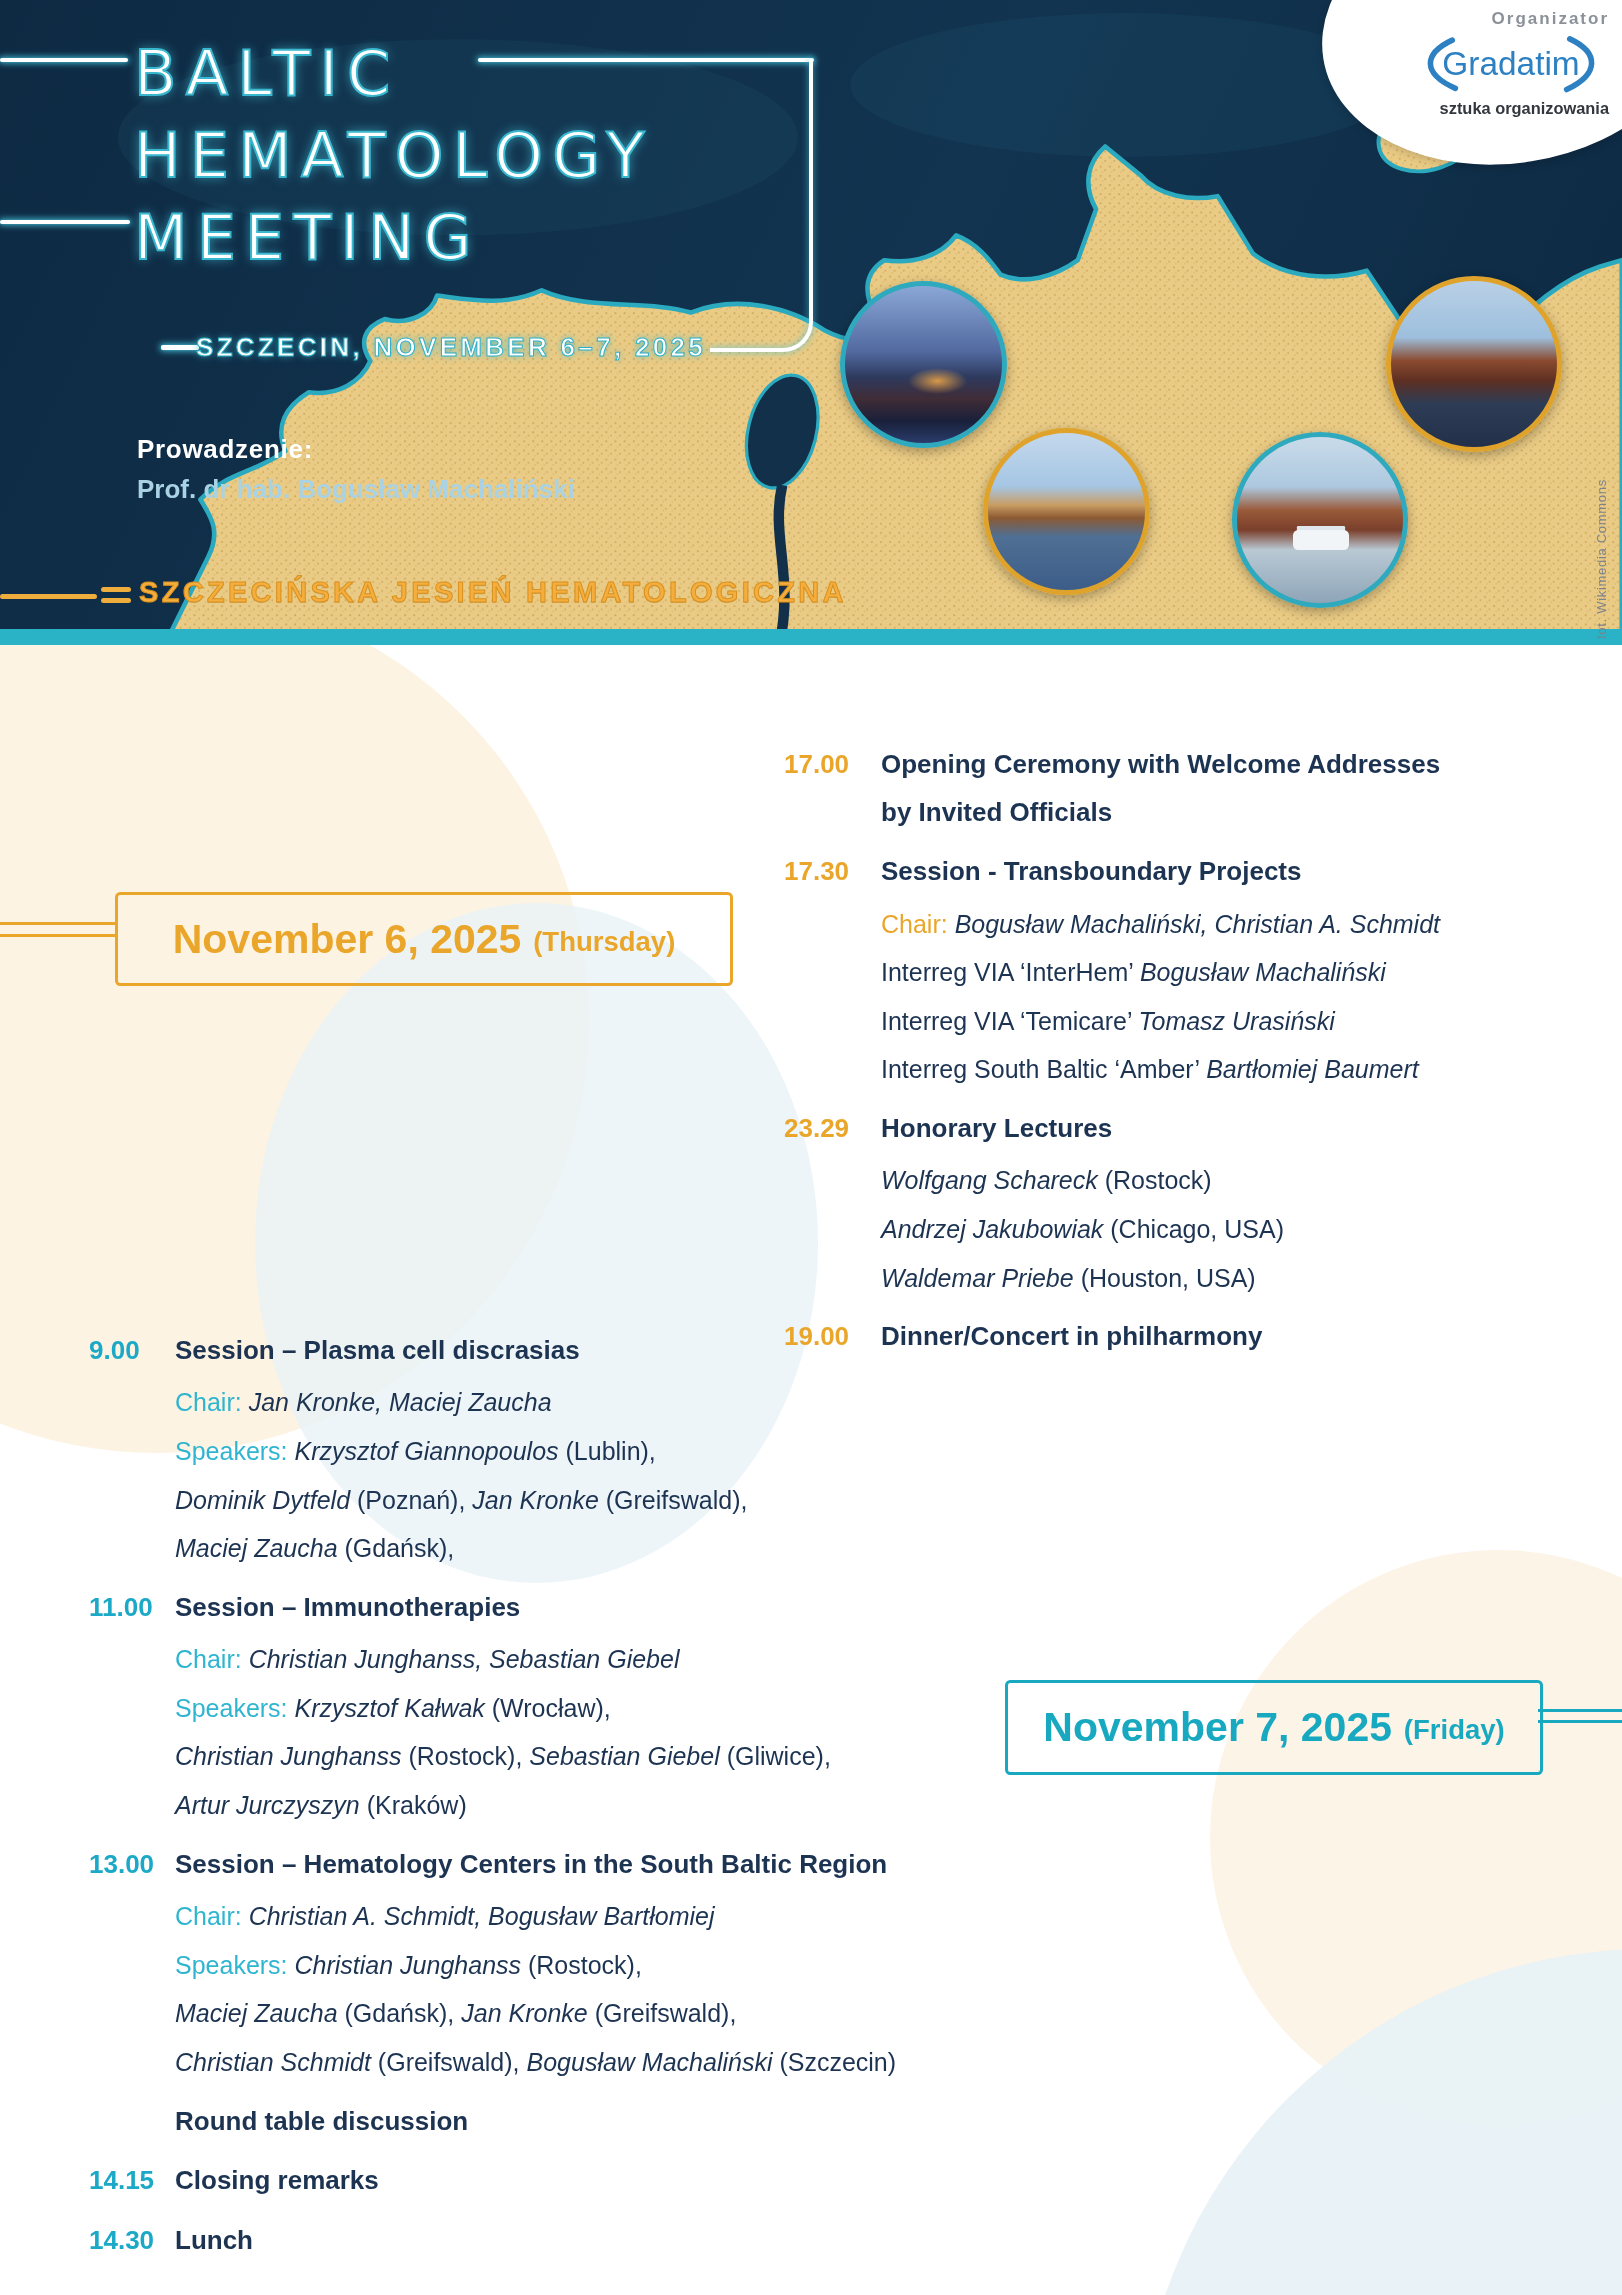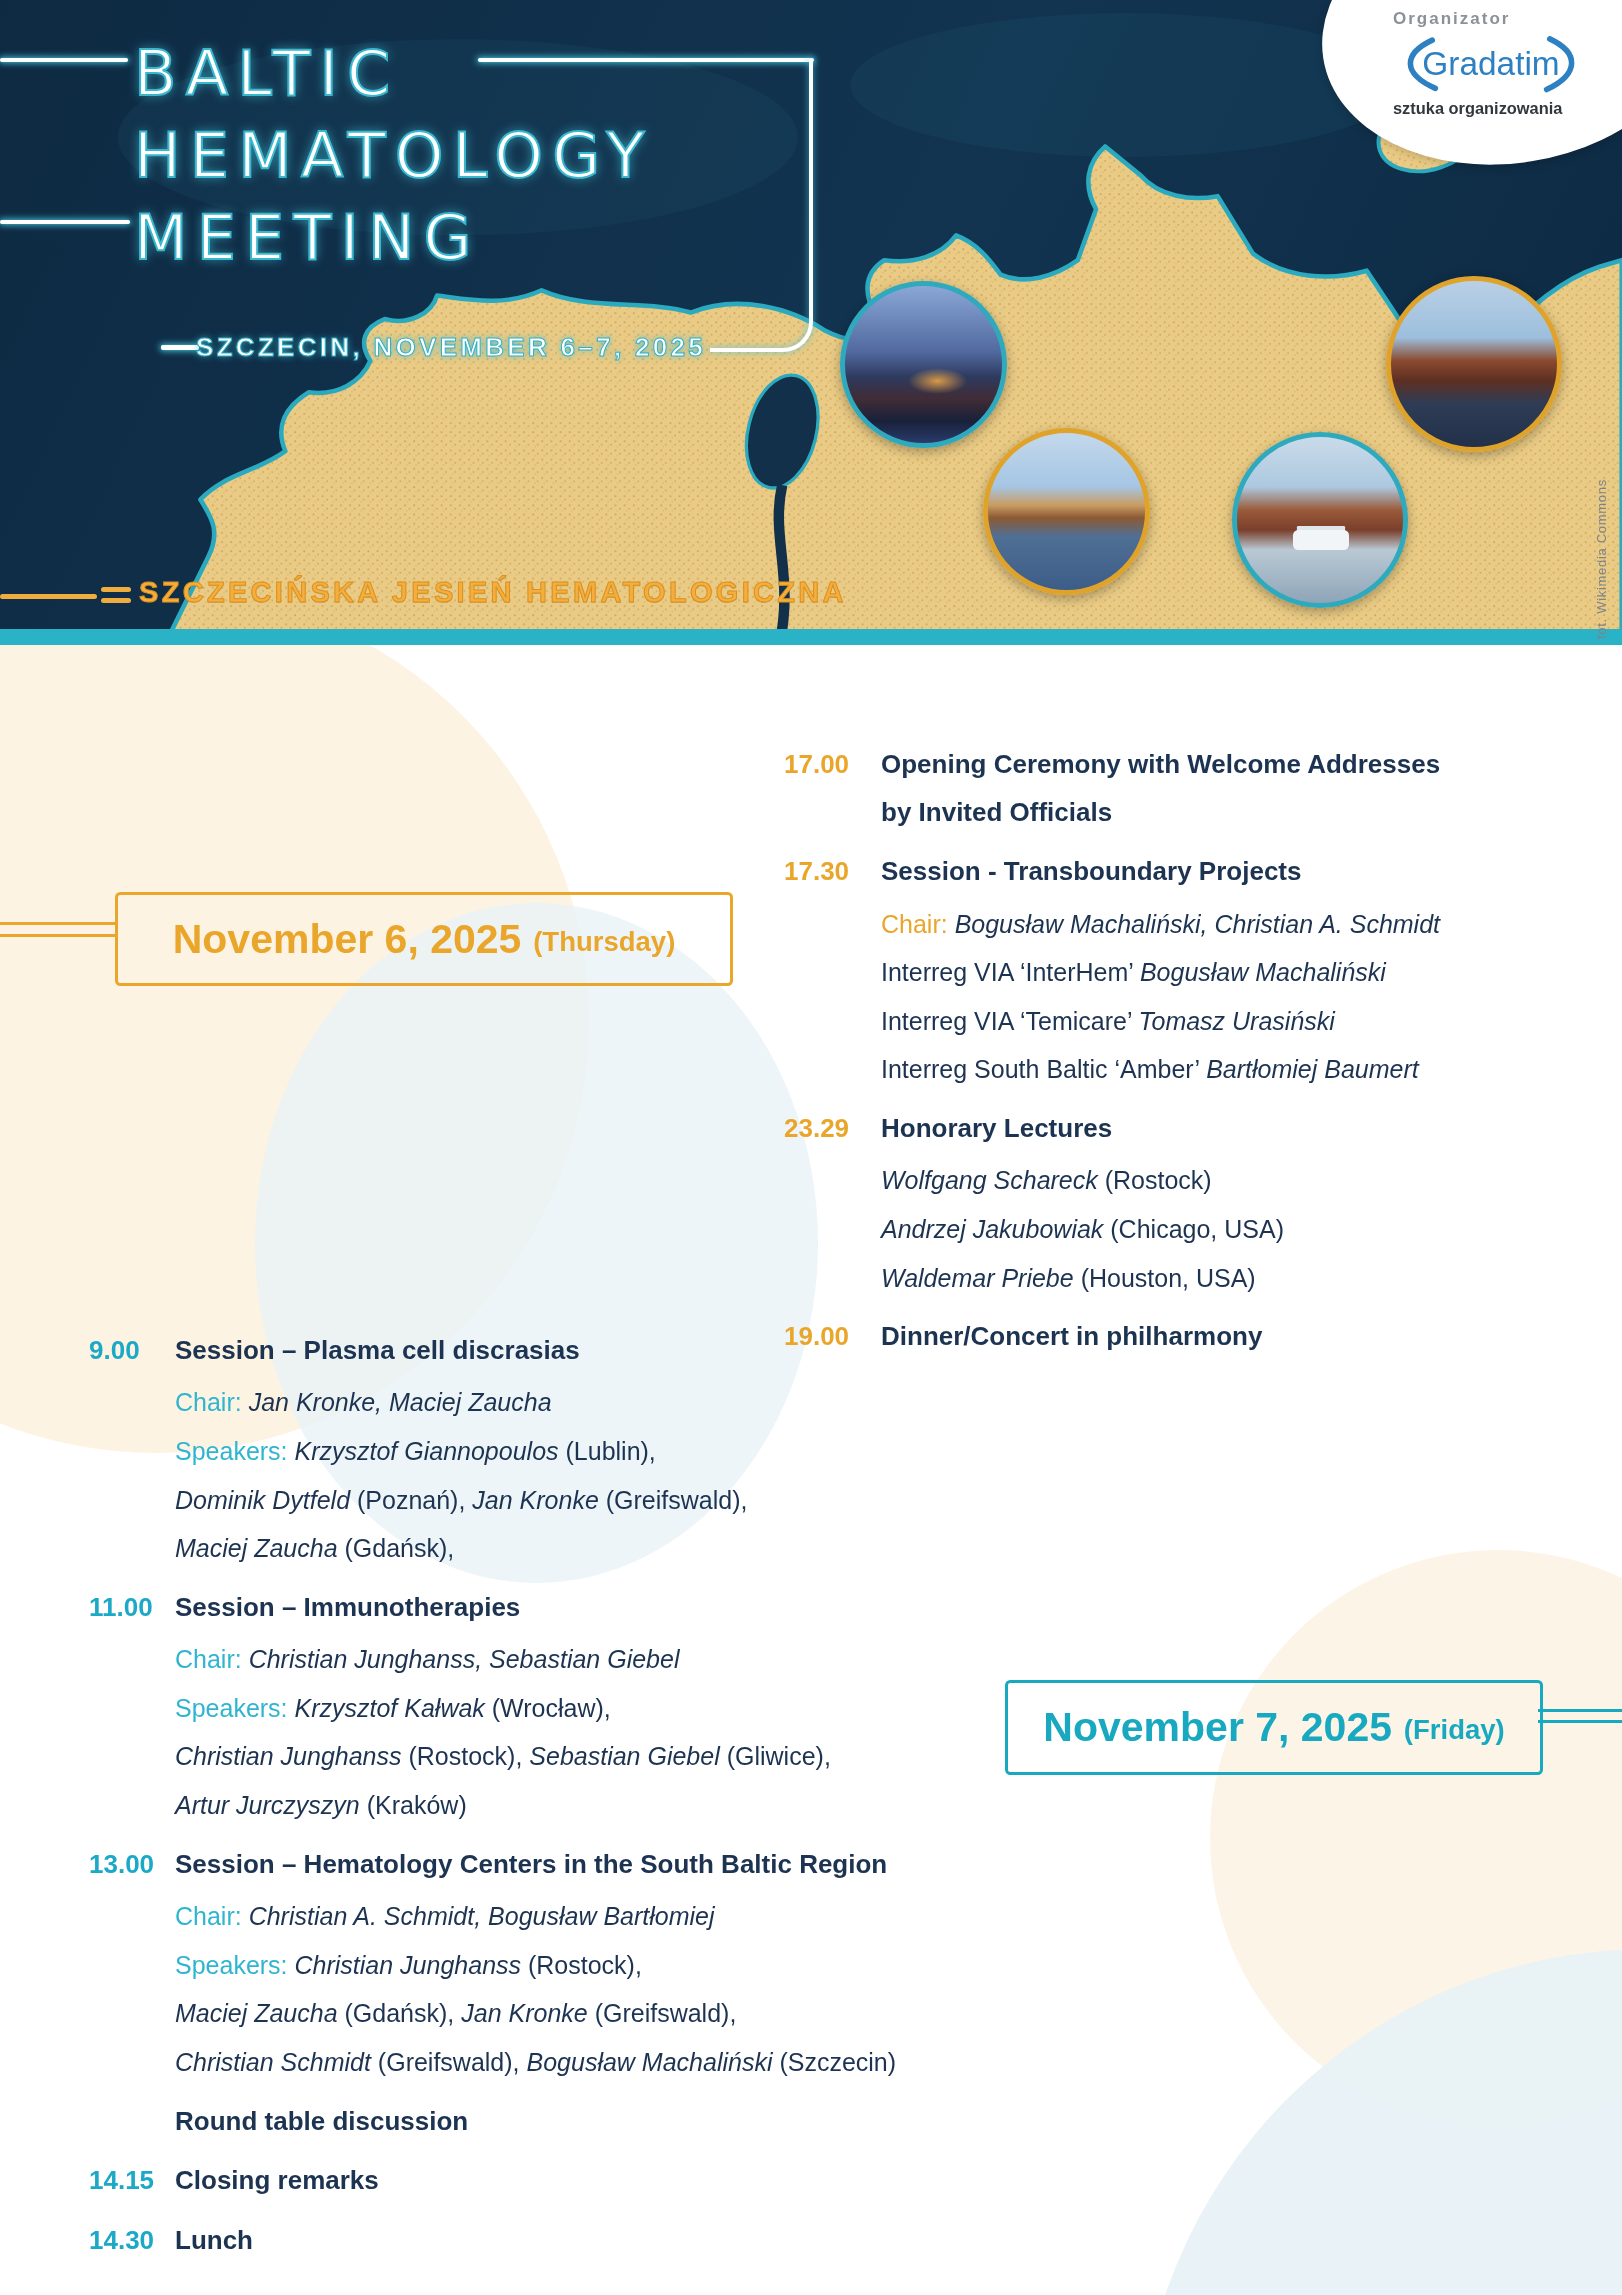--- a/index.html
+++ b/index.html
@@ -36,21 +36,21 @@
   .lead-name{font-size:26px;font-weight:700;color:#a9d3e4;margin-top:9.2px;}
 
   .stripline{position:absolute;left:0;top:594px;width:97px;height:5.2px;background:#eead3c;border-radius:2.6px;}
   .stripbar{position:absolute;width:30px;height:4.6px;background:#eead3c;border-radius:2.6px;left:101px;}
   .striptext{position:absolute;left:139px;top:576px;font-size:29px;font-weight:700;letter-spacing:3.3px;
              color:#f5ad3d;-webkit-text-stroke:1px #d9921f;text-shadow:0 1.3px 0 rgba(120,70,10,.25);}
 
   
   .oblob{position:absolute;left:1321px;top:-105px;width:379px;height:268px;background:#fff;
          border-radius:50%;transform:rotate(-9deg);box-shadow:0 2.6px 9.2px rgba(0,0,0,.18);}
-  .obox{position:absolute;left:1393px;top:9.2px;width:216px;text-align:left;}
+  .obox{position:absolute;left:1393px;top:9.2px;width:216px;text-align:right;}
   .olabel{font-size:17px;font-weight:700;color:#8b9199;letter-spacing:2px;}
   .otag{font-size:16.4px;font-weight:700;color:#32373e;margin-top:0px;}
 
   
   .photo{position:absolute;border-radius:50%;box-shadow:0 3.9px 11.8px rgba(0,0,0,.3);}
   .ph-teal{border:5.9px solid #2fa9bd;} .ph-amber{border:5.9px solid #dfa32c;}
   .ph1{left:840px;top:281px;width:157px;height:157px;
        background:linear-gradient(#8aa7d6 0%,#51699f 42%,#2e3a5e 58%,#402c36 72%,#19203a 86%,#2a3c6b 100%);}
   .ph1::after{content:"";position:absolute;left:40%;top:52%;width:59px;height:26px;border-radius:50%;
        background:radial-gradient(closest-side,rgba(245,170,70,.85),rgba(245,170,70,0));}
@@ -137,20 +137,24 @@
     <div class="neon" style="left:161px;top:345px;width:38px;height:5.2px;"></div>
     <div class="corner"></div>
 
     <div class="title">
       <div>BALTIC</div>
       <div>HEMATOLOGY</div>
       <div>MEETING</div>
     </div>
     <div class="subtitle">SZCZECIN, NOVEMBER 6–7, 2025</div>
 
+    <div class="lead">
+      <div class="lead-label">Prowadzenie:</div>
+      <div class="lead-name">Prof. dr hab. Bogusław Machaliński</div>
+    </div>
 
     <div class="stripline"></div>
     <div class="stripbar" style="top:587px;"></div>
     <div class="stripbar" style="top:598px;"></div>
     <div class="striptext">SZCZECIŃSKA JESIEŃ HEMATOLOGICZNA</div>
 
     <div class="oblob"></div>
     <div class="obox">
       <div class="olabel">Organizator</div>
       <svg width="196" height="68" viewBox="0 0 300 110">

